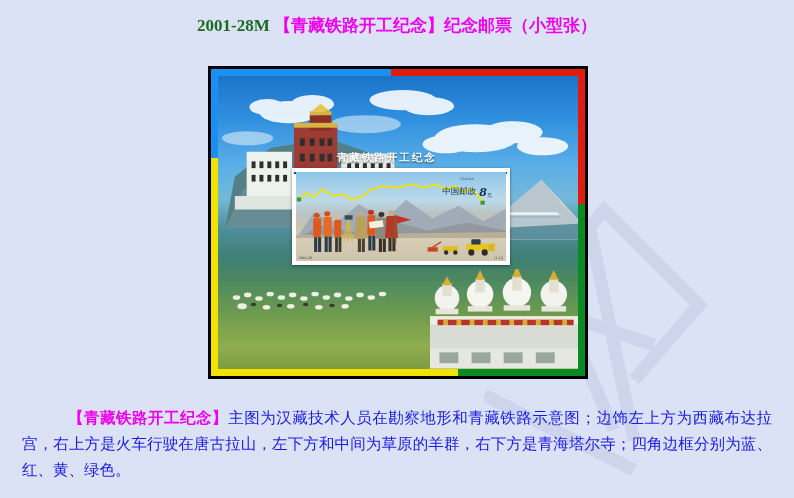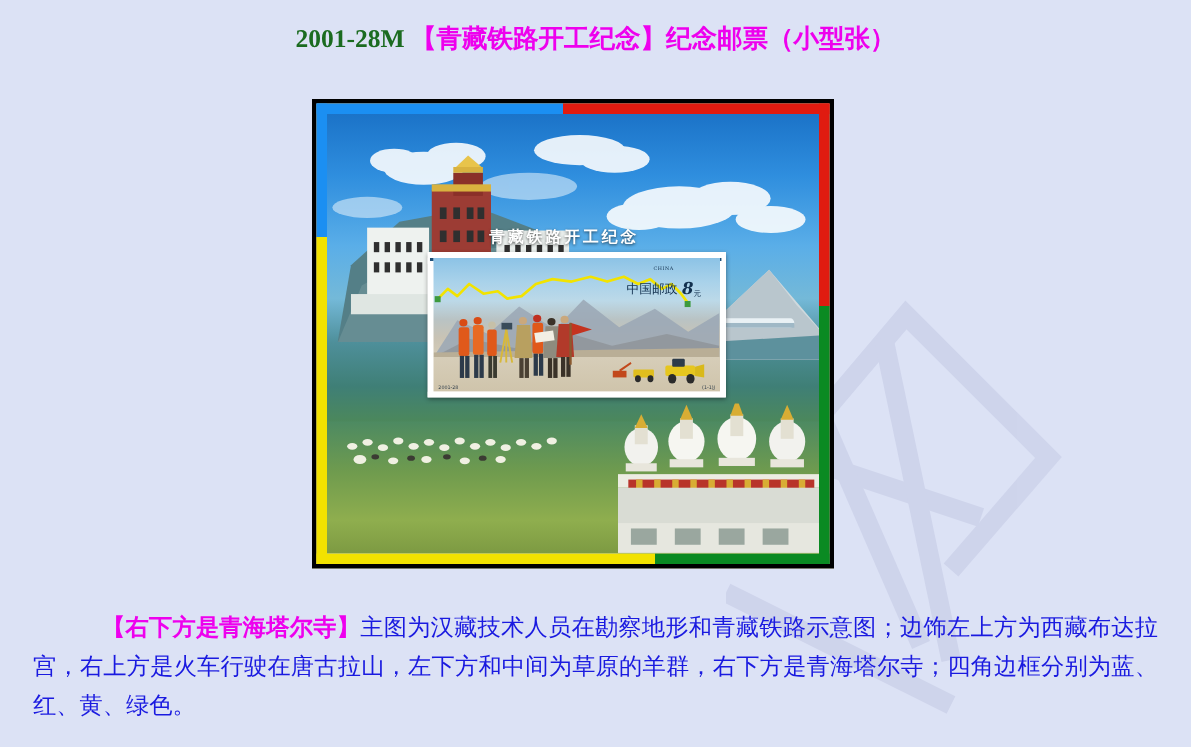--- a/index.html
+++ b/index.html
@@ -24,22 +24,22 @@
     font-family:"Liberation Serif","DejaVu Serif",serif;
     font-weight:bold;font-size:17px;letter-spacing:0px;
     white-space:nowrap;
   }
   .t-code{color:#1b6b20;}
   .t-rest{color:#ee00ee;}
 
   
   .sheet-wrap{
     position:absolute;left:208px;top:66px;
-    width:348px;height:313px;
-    background:#fef9c3;
+    width:380px;height:313px;
+    background:#22c55e;
     padding:0;box-sizing:border-box;
     border:3px solid #000;
   }
   .sheet{
     position:relative;width:100%;height:100%;
     box-sizing:border-box;overflow:hidden;
     
     background:
       linear-gradient(to bottom,#1b8ff2 0%,#1b8ff2 29%,#f2e200 29%,#f2e200 100%) left top/7px 100% no-repeat,
       linear-gradient(to bottom,#e01b10 0%,#e01b10 44%,#0a8a22 44%,#0a8a22 100%) right top/7px 100% no-repeat,
@@ -459,14 +459,14 @@
       <svg class="perf-bottom" style="bottom:0" viewBox="0 0 240 4" preserveAspectRatio="none">
         <rect width="240" height="4" fill="#fff"></rect>
       </svg>
     </div>
 
   </div>
  </div>
 </div>
 
 <div class="desc">
-  <span class="hl">【右下方是青海塔尔寺】</span><span>主图为汉藏技术人员在勘察地形和青藏铁路示意图；边饰左上方为西藏布达拉宫，右上方是火车行驶在唐古拉山，左下方和中间为草原的羊群，右下方是青海塔尔寺；四角边框分别为蓝、红、黄、绿色。</span>
+  <span class="hl">【青藏铁路开工纪念】</span><span>主图为汉藏技术人员在勘察地形和青藏铁路示意图；边饰左上方为西藏布达拉宫，右上方是火车行驶在唐古拉山，左下方和中间为草原的羊群，右下方是青海塔尔寺；四角边框分别为蓝、红、黄、绿色。</span>
 </div>
 
 </body></html>

